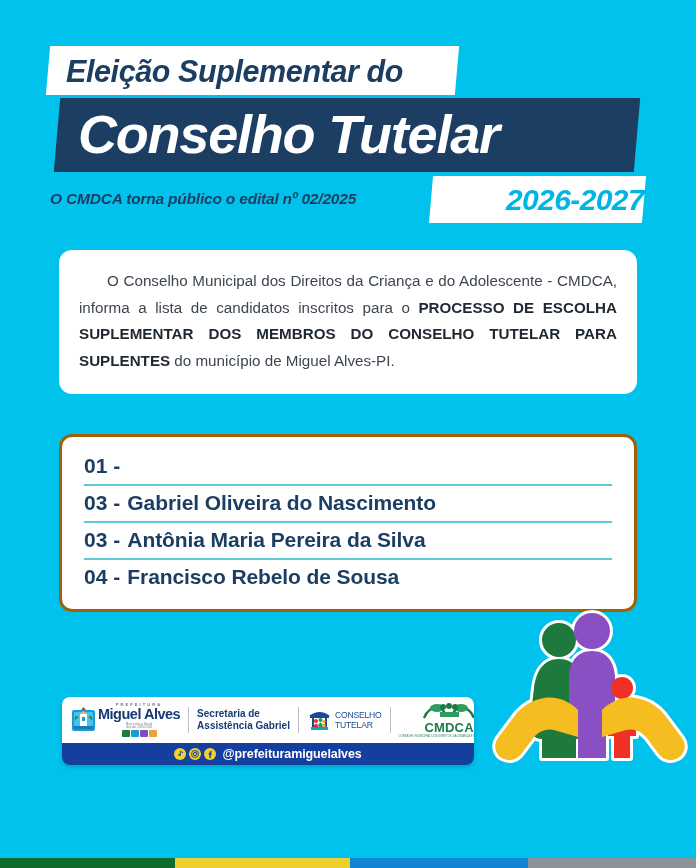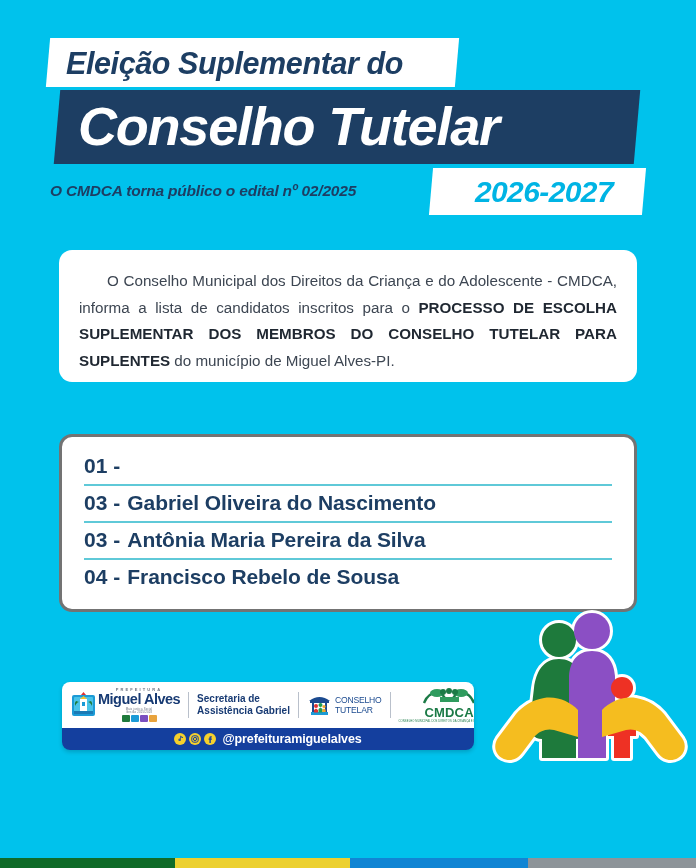--- a/index.html
+++ b/index.html
@@ -11,21 +11,21 @@
     height: 868px;
     overflow: hidden;
     font-family: "Liberation Sans", sans-serif;
     background: #00c2ec;
     position: relative;
   }
 
   
   .header {
     position: absolute;
-    left: 0; top: 0;
+    left: 0; top: 8px;
     width: 696px;
     height: 232px;
   }
   .title-box-1 {
     position: absolute;
     left: 48px; top: 38px;
     width: 409px; height: 49px;
     background: #ffffff;
     transform: skewX(-5deg);
   }
@@ -74,36 +74,36 @@
     position: absolute;
     left: 431px; top: 168px;
     width: 213px; height: 47px;
     background: #ffffff;
     transform: skewX(-5deg);
   }
   .years-text {
     position: absolute;
     left: 444px; top: 174px;
     width: 200px;
-    text-align: center;
+    text-align: right;
     font-size: 30px;
     font-weight: bold;
     font-style: italic;
     color: #00b4e4;
     letter-spacing: -0.6px;
     line-height: 36px;
     white-space: nowrap;
   }
 
   
   .para-card {
     position: absolute;
     left: 59px; top: 250px;
     width: 578px;
-    padding: 18px 20px 8px 20px;
+    padding: 18px 20px 20px 20px;
     box-sizing: border-box;
     background: #ffffff;
     border-radius: 13px;
   }
   .para-text {
     font-size: 15.2px;
     line-height: 26.5px;
     color: #3d4652;
     text-align: justify;
     text-indent: 28px;
@@ -114,21 +114,21 @@
     font-weight: bold;
   }
 
   
   .list-card {
     position: absolute;
     left: 59px; top: 434px;
     width: 578px;
     box-sizing: border-box;
     background: #ffffff;
-    border: 3px solid #737373;
+    border: 3px solid #a16207;
     border-radius: 13px;
     padding: 12px 22px 14px 22px;
   }
   .list-row {
     display: flex;
     align-items: baseline;
     padding: 5px 0 6px 0;
     border-bottom: 2px solid #5fc9d8;
     white-space: nowrap;
   }
@@ -157,21 +157,21 @@
   
   .family-art {
     position: absolute;
     left: 492px; top: 606px;
     width: 196px; height: 166px;
   }
 
   
   .footer {
     position: absolute;
-    left: 62px; top: 682px;
+    left: 62px; top: 697px;
     width: 412px;
     border-radius: 8px;
     overflow: hidden;
     box-shadow: 0 2px 4px rgba(0,0,0,0.18);
   }
   .footer-top {
     background: #ffffff;
     height: 46px;
     display: flex;
     align-items: center;

